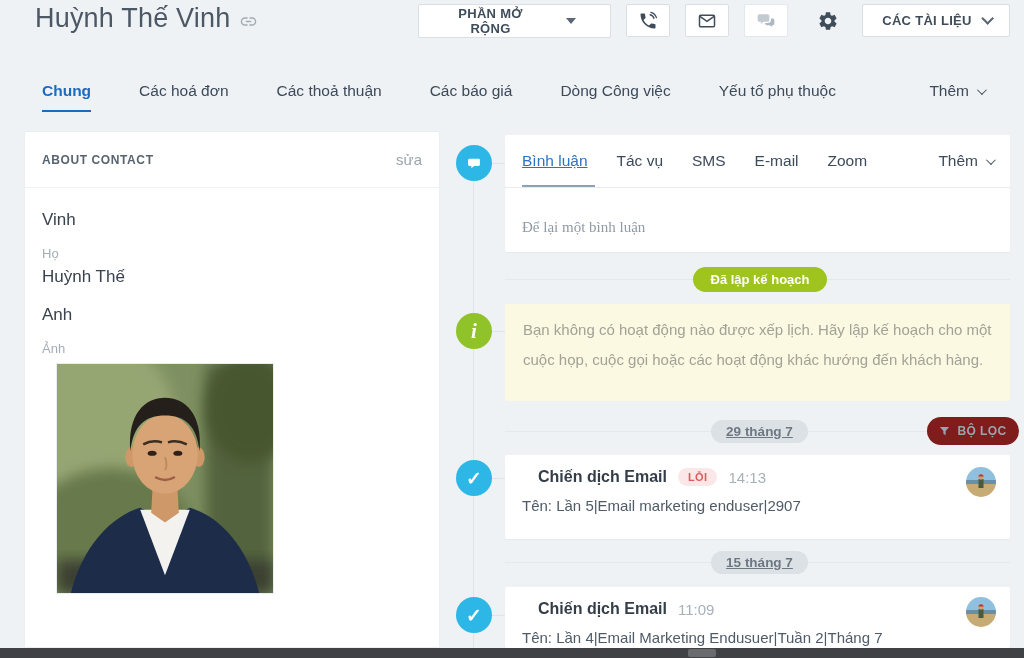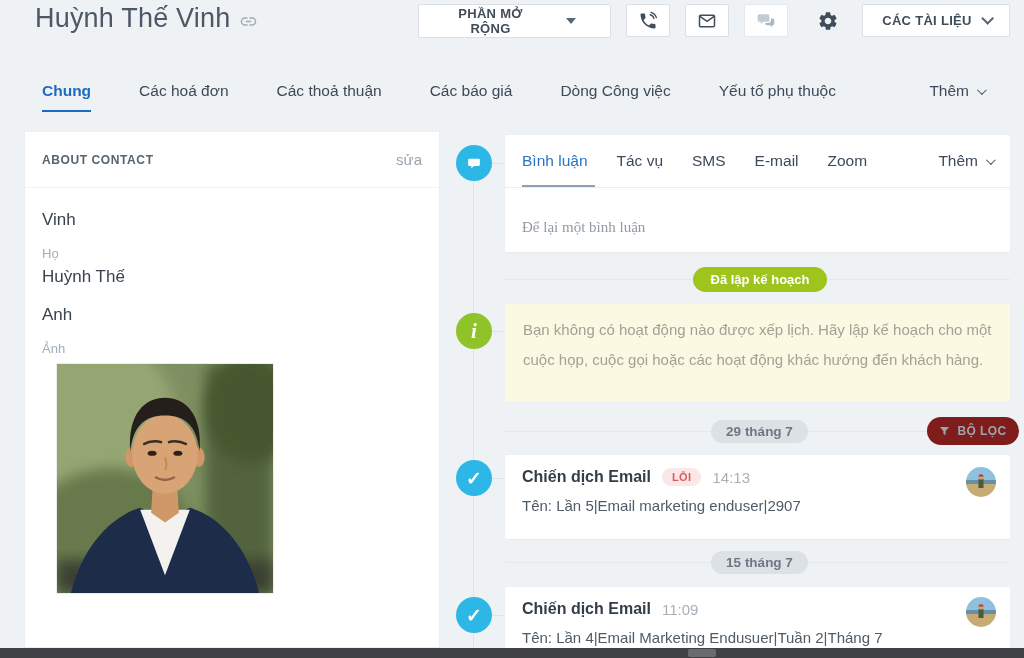--- a/index.html
+++ b/index.html
@@ -52,45 +52,45 @@
   .node-green { background:#90c22a; }
   .node .check { color:#fff; font-size:19px; font-weight:bold; }
   .node .info-i { color:#fff; font-size:21px; font-weight:bold; font-family:"Liberation Serif", serif; font-style:italic; }
   .connector { position:absolute; width:14px; height:1px; background:#dfe4e8; left:492px; }
 
   
   .tl-card { position:absolute; left:505px; width:505px; background:#fff; border-radius:2px; box-shadow:0 1px 1px rgba(60,70,80,.04); }
   .tabs-card { top:135px; height:53px; display:flex; align-items:center; padding:0 17px; border-bottom:1px solid #e9edf0; }
   .tl-tabs { display:flex; gap:29px; font-size:15.5px; color:#3c4a5a; position:relative; height:100%; align-items:center; }
   .tl-tab { cursor:pointer; }
-  .tl-tab.active { color:#2a74c5; }
+  .tl-tab.active { color:#2a74c5;text-decoration:underline; }
   .tl-active-underline { position:absolute; left:17px; bottom:0; width:73px; height:2px; background:#8da1b2; }
   .tl-more { margin-left:auto; display:flex; align-items:center; gap:8px; font-size:15.5px; color:#3c4a5a; cursor:pointer; }
 
   .comment-card { top:188px; height:64px; }
   .comment-input { width:100%; height:100%; border:none; outline:none; background:transparent; padding:15px 17px 0 17px; font-size:15px; color:#5a6570; font-family:Liberation Serif, serif; }
   .comment-input::placeholder { color:#8f9aa5; opacity:1; }
 
   .hline { position:absolute; left:505px; width:505px; height:1px; background:#e3e8eb; }
   .planned-pill { position:absolute; left:693px; top:267px; width:134px; height:25px; background:#9fc41d; border-radius:13px;
                   color:#fff; font-size:13px; font-weight:bold; display:flex; align-items:center; justify-content:center; cursor:pointer; z-index:2; }
 
   .notice-box { position:absolute; left:505px; top:304px; width:505px; height:97px; background:#fcf9e3; border-radius:2px; padding:11px 18px; }
   .notice-text { font-size:15px; color:#a2a296; line-height:30px; }
 
   .date-pill { position:absolute; width:97px; height:23px; background:#dce1e5; border-radius:12px; color:#6e7883;
-               font-size:13.5px; font-weight:bold; display:flex; align-items:center; justify-content:center; z-index:2; }
+               font-size:13.5px; font-weight:bold; display:flex; align-items:center; justify-content:center; z-index:2;text-decoration:underline; }
   .filter-btn { position:absolute; left:927px; top:417px; width:92px; height:28px; background:#7f1d1d; border-radius:14px;
                 display:flex; align-items:center; justify-content:center; gap:7px; color:#9aa4ae; font-size:12px; font-weight:bold;
                 letter-spacing:.4px; cursor:pointer; z-index:2; }
 
   .entry-card { padding:13px 17px; }
   .entry-1 { top:455px; height:84px; }
   .entry-2 { top:587px; height:61px; }
-  .entry-head { display:flex; align-items:center; gap:11px; }
+  .entry-head { display:flex; align-items:center; gap:11px;margin-left:16px; }
   .entry-title { font-size:16px; font-weight:bold; color:#333e49; }
   .err-badge { background:#fbe7e7; color:#dd5b5b; font-size:11px; font-weight:bold; letter-spacing:.4px; border-radius:10px; padding:3px 10px; }
   .entry-time { font-size:15px; color:#a7b0b8; }
   .entry-body { margin-top:11px; font-size:15px; color:#4f5b67; }
   .avatar { position:absolute; right:14px; width:30px; height:30px; border-radius:50%; overflow:hidden; }
   .avatar svg { display:block; }
   .avatar-1 { top:12px; }
   .avatar-2 { top:10px; }
 
   .bottom-bar { position:absolute; left:0; top:648px; width:1024px; height:10px; background:#404145; }

